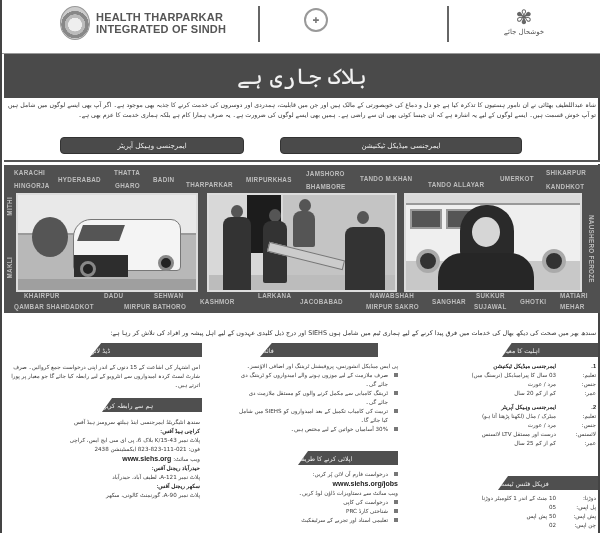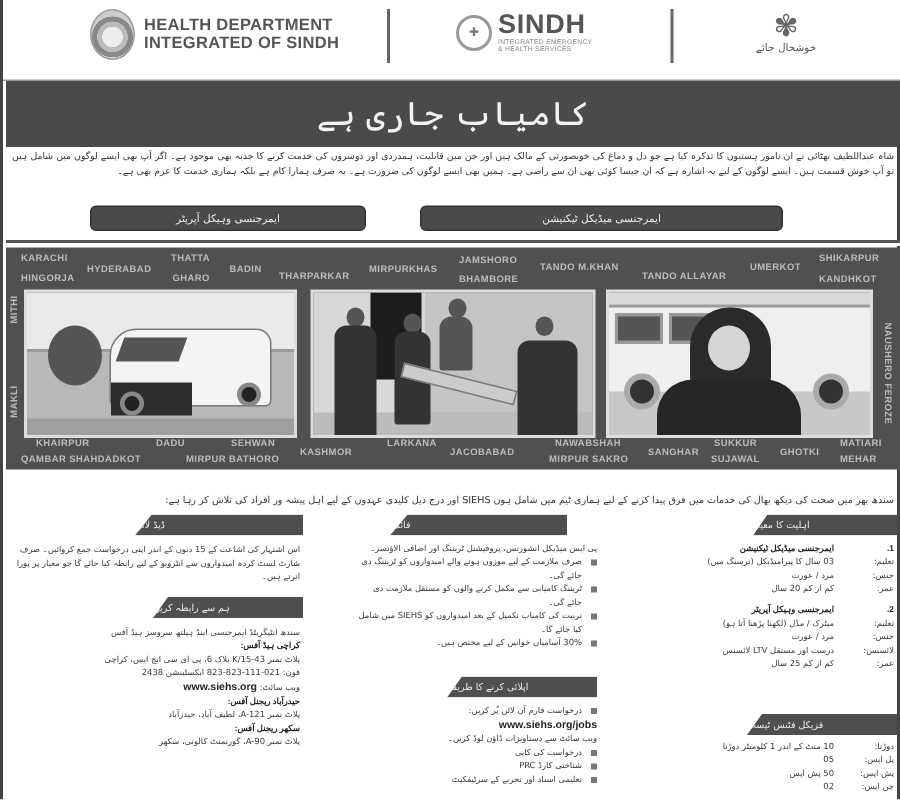--- a/index.html
+++ b/index.html
@@ -79,42 +79,37 @@
 </style>
 </head>
 <body>
 
 <div class="page">
 
   <div class="logo-bar">
     <div class="logo-hd">
       <div class="emblem"></div>
       <div class="hd-text">
-        <div>HEALTH DEPARTMENT</div>
+        <div>HEALTH THARPARKAR</div>
         <div>INTEGRATED OF SINDH</div>
       </div>
     </div>
     <div class="vsep" style="left:256px;"></div>
     <div class="logo-siehs">
       <div class="ring">✚</div>
-      <div>
-        <div class="siehs-name">SINDH</div>
-        <div class="siehs-sub">INTEGRATED EMERGENCY</div>
-        <div class="siehs-sub">&amp; HEALTH SERVICES</div>
-      </div>
     </div>
     <div class="vsep" style="left:445px;"></div>
     <div class="logo-kh">
       <div class="wheat">✾</div>
       <div class="kh-text">خوشحال جائے</div>
     </div>
   </div>
 
   <div class="title-band">
-    <div class="title-urdu">کامیاب جاری ہے</div>
+    <div class="title-urdu">بلاک جاری ہے</div>
   </div>
 
   <div class="intro">شاہ عبداللطیف بھٹائی نے ان نامور ہستیوں کا تذکرہ کیا ہے جو دل و دماغ کی خوبصورتی کے مالک ہیں اور جن میں قابلیت، ہمدردی اور دوسروں کی خدمت کرنے کا جذبہ بھی موجود ہے۔ اگر آپ بھی ایسے لوگوں میں شامل ہیں تو آپ خوش قسمت ہیں۔ ایسے لوگوں کے لیے یہ اشارہ ہے کہ ان جیسا کوئی بھی ان سے راضی ہے۔ ہمیں بھی ایسے لوگوں کی ضرورت ہے۔ یہ صرف ہمارا کام ہے بلکہ ہماری خدمت کا عزم بھی ہے۔</div>
 
   <div class="pos-btn" style="left:278px; width:242px;">ایمرجنسی میڈیکل ٹیکنیشن</div>
   <div class="pos-btn" style="left:58px; width:184px;">ایمرجنسی وہیکل آپریٹر</div>
 
   <div class="thin-rule"></div>
 
   <div class="district-band">

